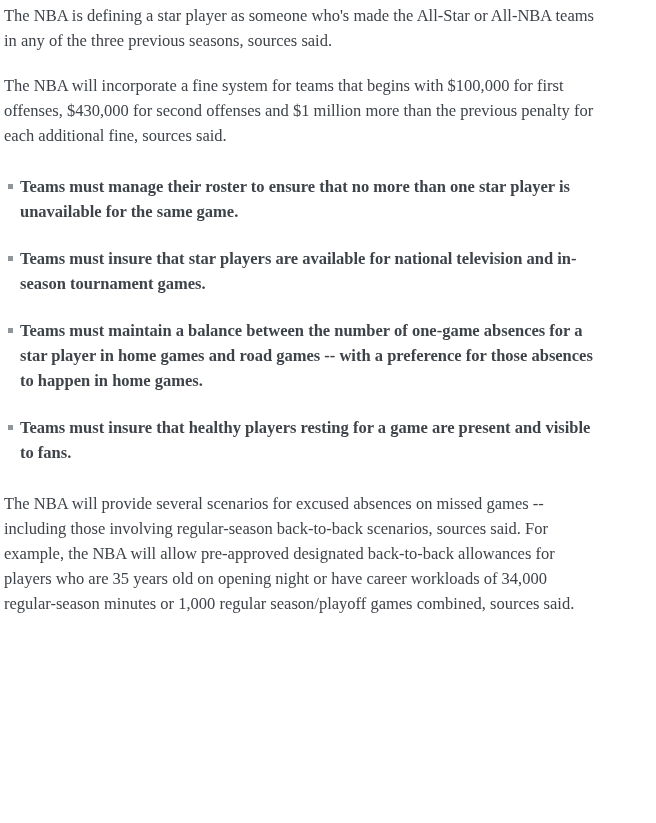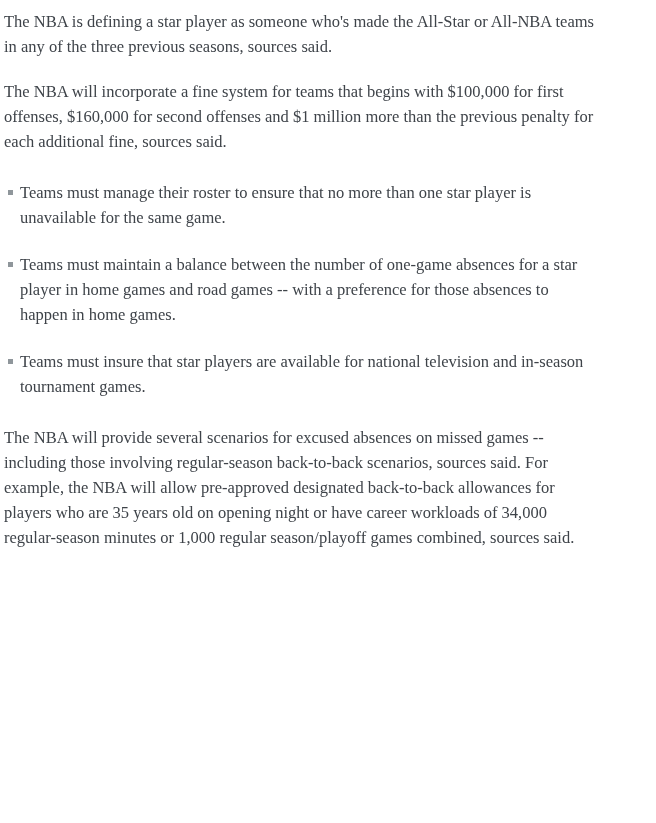--- a/index.html
+++ b/index.html
@@ -8,62 +8,64 @@
     background: #ffffff;
   }
   body {
     width: 656px;
     height: 823px;
     overflow: hidden;
   }
   .article-body {
     box-sizing: border-box;
     width: 604px;
-    padding: 9px 6px 0 4px;
+    padding: 3px 6px 0 4px;
     font-family: "Liberation Serif", "DejaVu Serif", serif;
     font-size: 16.5px;
     line-height: 25px;
     color: #3e4349;
     font-variant-numeric: oldstyle-nums;
     font-feature-settings: "onum" 1;
   }
   .article-body p {
     margin: 0 0 20px 0;
   }
   ul.policy-list {
     list-style: none;
     margin: 26px 0 26px 0;
     padding: 0;
   }
   ul.policy-list li {
     position: relative;
     padding-left: 16px;
     margin: 0 0 22px 0;
+    font-weight: bold;
   }
   ul.policy-list li:last-child {
     margin-bottom: 0;
   }
   .bullet-square {
     position: absolute;
     left: 4px;
     top: 10px;
     width: 5px;
     height: 5px;
     background: #8f969b;
   }
 </style>
 </head>
 <body>
 
 <article class="article-body">
   <div id="paras-top">
       <p>The NBA is defining a star player as someone who's made the All-Star or All-NBA teams in any of the three previous seasons, sources said.</p>
-      <p>The NBA will incorporate a fine system for teams that begins with $100,000 for first offenses, $160,000 for second offenses and $1 million more than the previous penalty for each additional fine, sources said.</p>
+      <p>The NBA will incorporate a fine system for teams that begins with $100,000 for first offenses, $430,000 for second offenses and $1 million more than the previous penalty for each additional fine, sources said.</p>
     </div>
   <ul class="policy-list" id="policy-list">
       <li><span class="bullet-square"></span><span>Teams must manage their roster to ensure that no more than one star player is unavailable for the same game.</span></li>
+      <li><span class="bullet-square"></span><span>Teams must insure that star players are available for national television and in-season tournament games.</span></li>
       <li><span class="bullet-square"></span><span>Teams must maintain a balance between the number of one-game absences for a star player in home games and road games -- with a preference for those absences to happen in home games.</span></li>
-      <li><span class="bullet-square"></span><span>Teams must insure that star players are available for national television and in-season tournament games.</span></li>
+      <li><span class="bullet-square"></span><span>Teams must insure that healthy players resting for a game are present and visible to fans.</span></li>
     </ul>
   <div id="paras-bottom">
       <p>The NBA will provide several scenarios for excused absences on missed games -- including those involving regular-season back-to-back scenarios, sources said. For example, the NBA will allow pre-approved designated back-to-back allowances for players who are 35 years old on opening night or have career workloads of 34,000 regular-season minutes or 1,000 regular season/playoff games combined, sources said.</p>
     </div>
 </article>
 
 </body></html>

